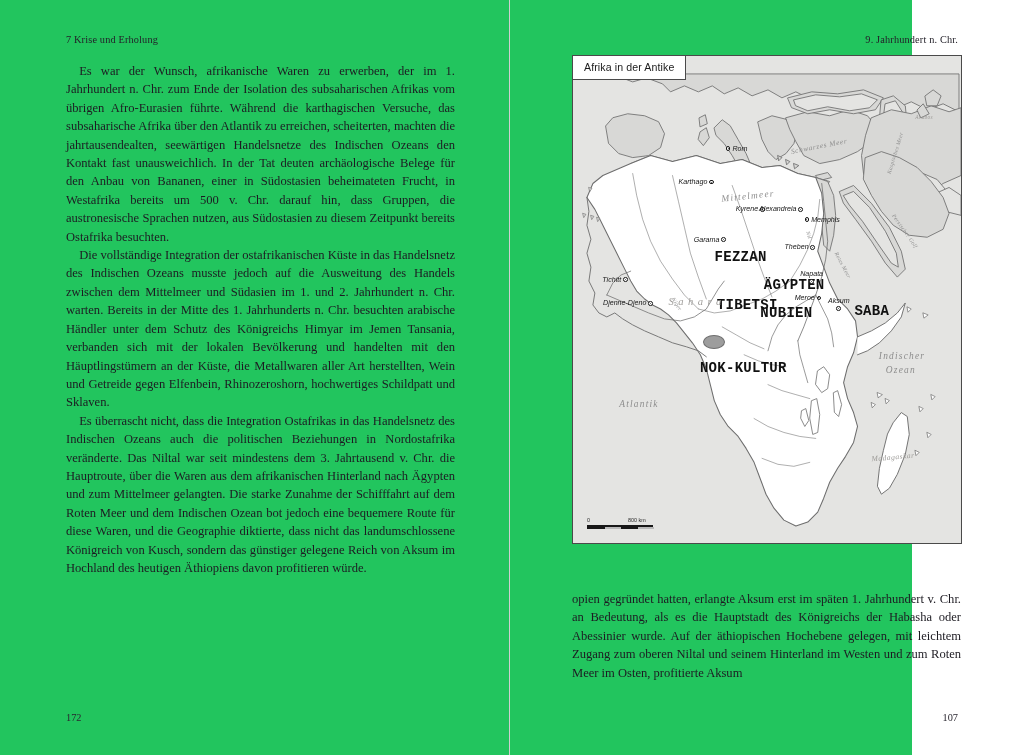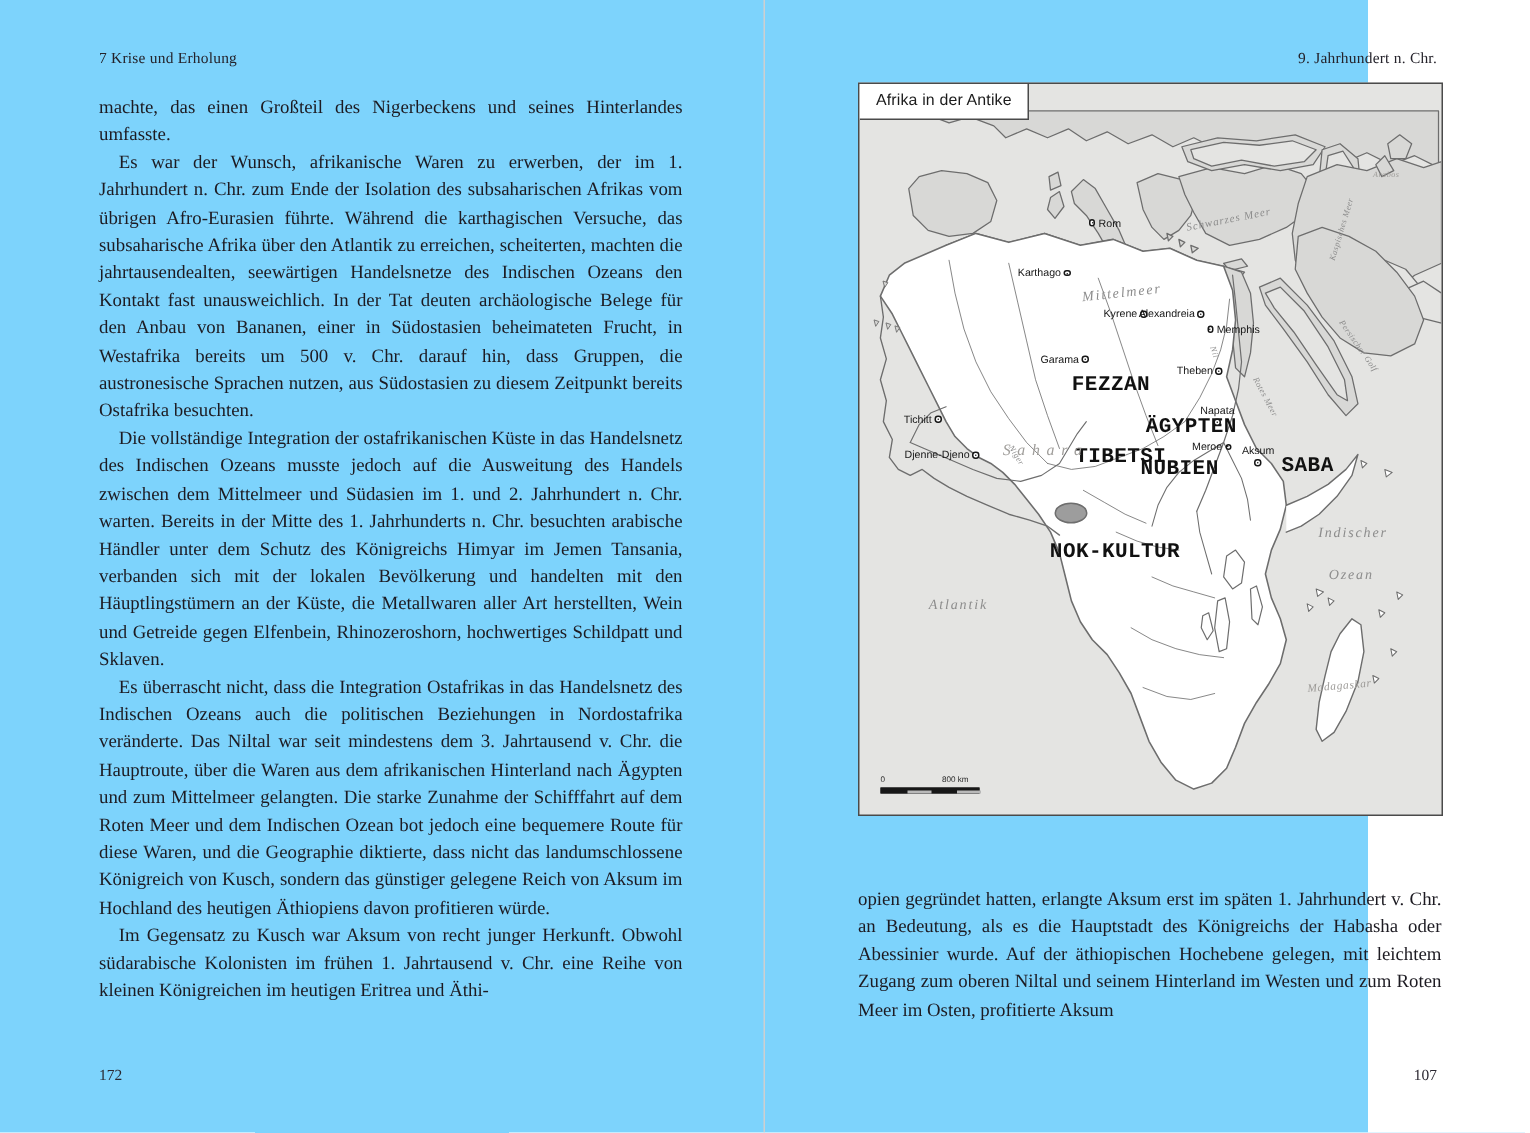--- a/index.html
+++ b/index.html
@@ -11,21 +11,21 @@
     width: 1020px;
     height: 755px;
     overflow: hidden;
     font-family: "Liberation Serif", serif;
     color: #1a1a1a;
   }
   .spread {
     position: relative;
     width: 912px;
     height: 755px;
-    background: #7dd3fc;
+    background: #22c55e;
   }
   .gutter {
     position: absolute;
     left: 509px;
     top: 0;
     width: 1px;
     height: 755px;
     background: #cfcfcf;
   }
 
@@ -167,20 +167,21 @@
     font-weight: bold;
     font-size: 14px;
     color: #111111;
     letter-spacing: 0.02em;
     margin-top: 27px;
   }
   .lbl.city {
     font-family: "Liberation Sans", sans-serif;
     font-size: 7.1px;
     color: #161616;
+    font-style: italic;
   }
   .lbl.water {
     font-family: "Liberation Serif", serif;
     font-style: italic;
     font-size: 9.4px;
     color: #8d8d8d;
     letter-spacing: 0.13em;
   }
   .lbl.water.sm {
     font-size: 7.3px;
@@ -243,25 +244,23 @@
 <body>
 
 <div class="spread">
 
   <div class="gutter"></div>
 
   <div class="page left">
     <div class="running-head">7  Krise und Erholung</div>
 
     <div class="textcol">
-      <p>machte, das einen Großteil des Nigerbeckens und seines Hinterlandes umfasste.</p>
       <p class="ind">Es war der Wunsch, afrikanische Waren zu erwerben, der im 1. Jahrhundert n. Chr. zum Ende der Isolation des subsaharischen Afrikas vom übrigen Afro-Eurasien führte. Während die karthagischen Versuche, das subsaharische Afrika über den Atlantik zu erreichen, scheiterten, machten die jahrtausendealten, seewärtigen Handelsnetze des Indischen Ozeans den Kontakt fast unausweichlich. In der Tat deuten archäologische Belege für den Anbau von Bananen, einer in Südostasien beheimateten Frucht, in Westafrika bereits um 500 v. Chr. darauf hin, dass Gruppen, die austronesische Sprachen nutzen, aus Südostasien zu diesem Zeitpunkt bereits Ostafrika besuchten.</p>
       <p class="ind">Die vollständige Integration der ostafrikanischen Küste in das Handelsnetz des Indischen Ozeans musste jedoch auf die Ausweitung des Handels zwischen dem Mittelmeer und Südasien im 1. und 2. Jahrhundert n. Chr. warten. Bereits in der Mitte des 1. Jahrhunderts n. Chr. besuchten arabische Händler unter dem Schutz des Königreichs Himyar im Jemen Tansania, verbanden sich mit der lokalen Bevölkerung und handelten mit den Häuptlingstümern an der Küste, die Metallwaren aller Art herstellten, Wein und Getreide gegen Elfenbein, Rhinozeroshorn, hochwertiges Schildpatt und Sklaven.</p>
       <p class="ind">Es überrascht nicht, dass die Integration Ostafrikas in das Handelsnetz des Indischen Ozeans auch die politischen Beziehungen in Nordostafrika veränderte. Das Niltal war seit mindestens dem 3. Jahrtausend v. Chr. die Hauptroute, über die Waren aus dem afrikanischen Hinterland nach Ägypten und zum Mittelmeer gelangten. Die starke Zunahme der Schifffahrt auf dem Roten Meer und dem Indischen Ozean bot jedoch eine bequemere Route für diese Waren, und die Geographie diktierte, dass nicht das landumschlossene Königreich von Kusch, sondern das günstiger gelegene Reich von Aksum im Hochland des heutigen Äthiopiens davon profitieren würde.</p>
-      <p class="ind">Im Gegensatz zu Kusch war Aksum von recht junger Herkunft. Obwohl südarabische Kolonisten im frühen 1. Jahrtausend v. Chr. eine Reihe von kleinen Königreichen im heutigen Eritrea und Äthi-</p>
     </div>
 
     <div class="folio">172</div>
   </div>
 
   <div class="page right">
     <div class="running-head">9. Jahrhundert n. Chr.</div>
 
     <div class="figure">
       <div class="map-frame">
@@ -441,21 +440,21 @@
             <div class="lbl city" style="left: 20%; top: 50.8%; transform: translate(-100%, -50%); margin-left: -4.2px;">Djenne-Djeno</div>
             <div class="lbl water" style="left: 45%; top: 28.8%; transform: translate(-50%, -50%) rotate(-6deg);">Mittelmeer</div>
             <div class="lbl water sm" style="left: 63.4%; top: 18.5%; transform: translate(-50%, -50%) rotate(-11deg);">Schwarzes Meer</div>
             <div class="lbl water tiny" style="left: 83%; top: 20%; transform: translate(-50%, -50%) rotate(-73deg);">Kaspisches Meer</div>
             <div class="lbl water tiny" style="left: 69.7%; top: 43%; transform: translate(-50%, -50%) rotate(62deg);">Rotes Meer</div>
             <div class="lbl water tiny" style="left: 85.5%; top: 36%; transform: translate(-50%, -50%) rotate(55deg);">Persischer Golf</div>
             <div class="lbl water tiny" style="left: 60.7%; top: 36.8%; transform: translate(-50%, -50%) rotate(73deg);">Nil</div>
             <div class="lbl water tiny" style="left: 26.9%; top: 51%; transform: translate(-50%, -50%) rotate(58deg);">Niger</div>
             <div class="lbl water" style="left: 17%; top: 71.5%; transform: translate(-50%, -50%);">Atlantik</div>
             <div class="lbl water" style="left: 84.8%; top: 61.5%; transform: translate(-50%, -50%);">Indischer</div>
-            <div class="lbl water" style="left: 84.5%; top: 64.4%; transform: translate(-50%, -50%); margin-top: 14px;">Ozean</div>
+            <div class="lbl water" style="left: 84.5%; top: 64.4%; transform: translate(-50%, -50%);">Ozean</div>
             <div class="lbl island" style="left: 82.4%; top: 82.3%; transform: translate(-50%, -50%) rotate(-5deg);">Madagaskar</div>
             <div class="lbl island" style="left: 90.5%; top: 12.5%; transform: translate(-50%, -50%); font-size: 5.4px;">Arabos</div>
             <div class="lbl desert" style="left: 32%; top: 41.2%; transform: translate(-50%, -50%);">Sahara</div>
             <div class="nokblob" style="left: 36.2%; top: 58.6%;"></div>
           </div>
 
         <div class="scalebar">
           <div class="sb-nums">
             <span class="sb-zero">0</span>
             <span class="sb-max">800 km</span>

